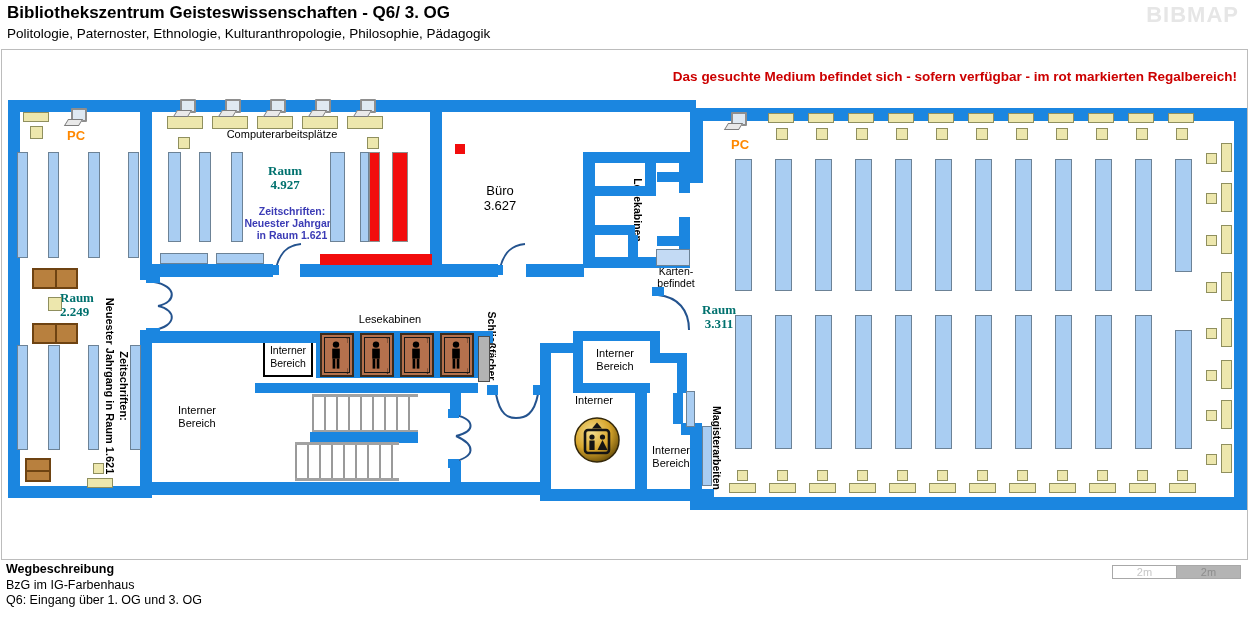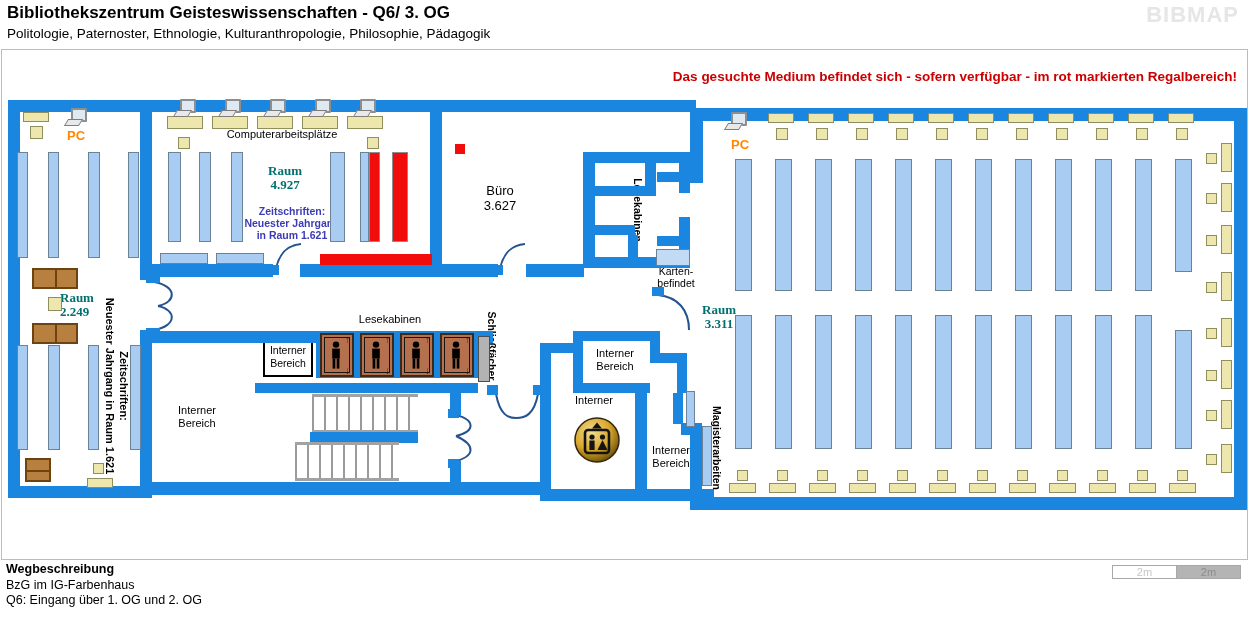--- a/index.html
+++ b/index.html
@@ -409,15 +409,15 @@
       <span class="dn">↓</span>
     </div>
     <div class="lockers" style="left: 478px; top: 336px; width: 12px; height: 46px;"></div>
     <div class="stairs" style="left: 312px; top: 394px; width: 106px; height: 39px;"></div>
     <div class="wall" style="left: 310px; top: 432px; width: 108px; height: 11px;"></div>
     <div class="stairs" style="left: 295px; top: 442px; width: 104px; height: 39px;"></div>
   </div>
 
 <div id="footer-heading">Wegbeschreibung</div>
 <div id="footer-line1">BzG im IG-Farbenhaus</div>
-<div id="footer-line2">Q6: Eingang über 1. OG und 2. OG</div>
+<div id="footer-line2">Q6: Eingang über 1. OG und 3. OG</div>
 <div id="scale-left" class="scalebox">2m</div>
 <div id="scale-right" class="scalebox">2m</div>
 
 </body></html>

